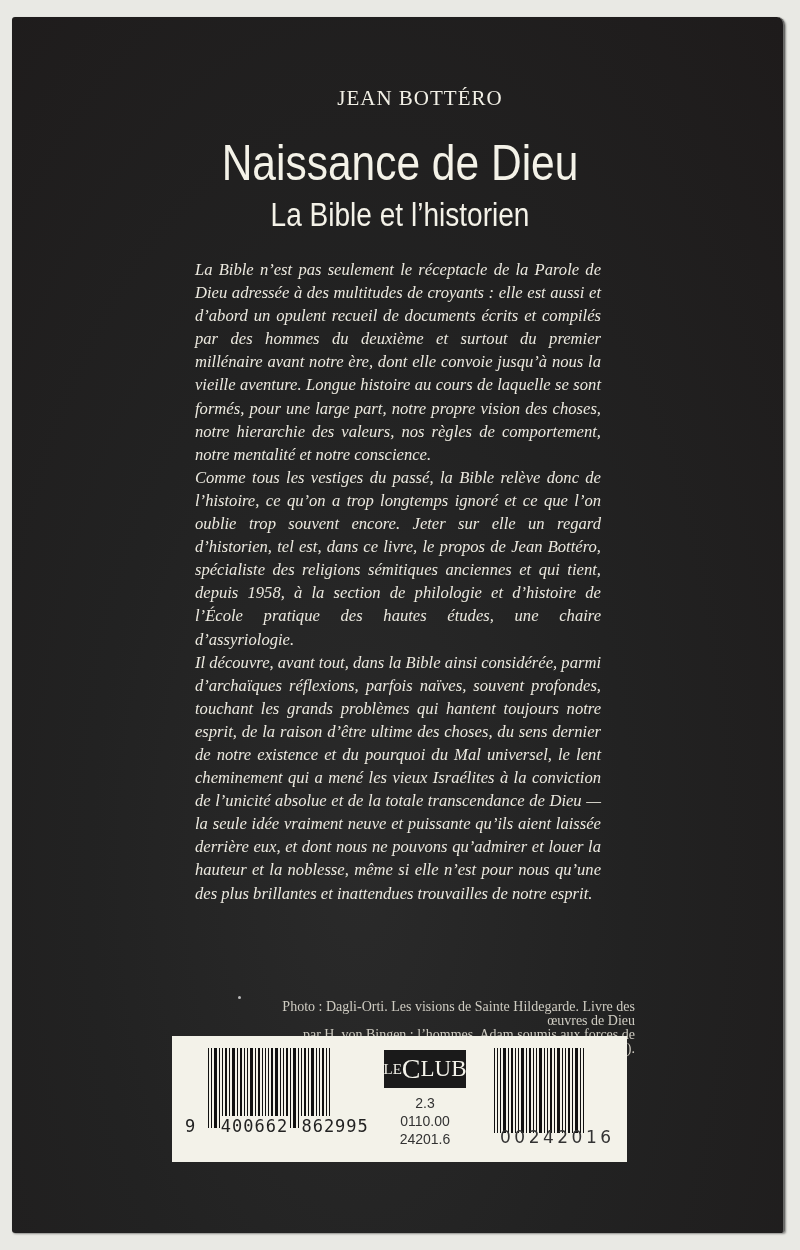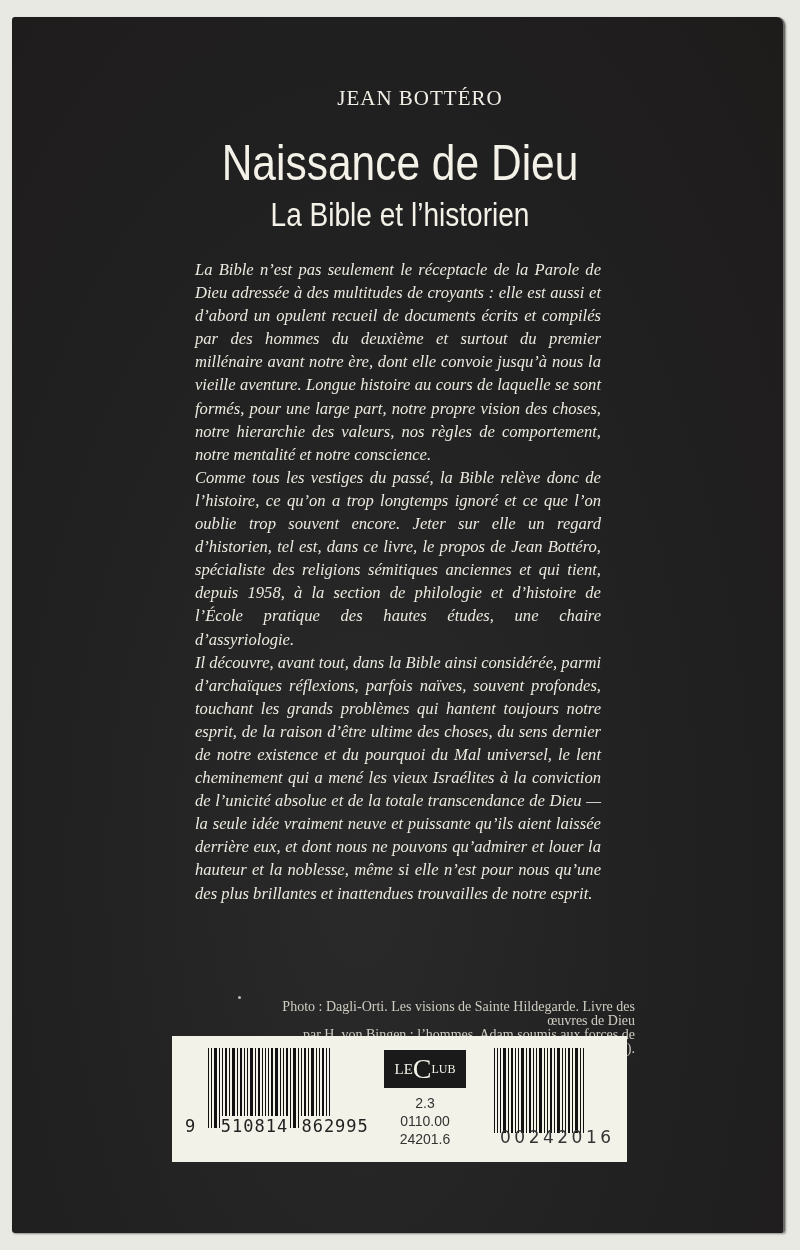--- a/index.html
+++ b/index.html
@@ -61,21 +61,21 @@
     position:absolute; left:328px; top:91px; font-family:"DejaVu Sans", sans-serif;
     font-size:17px; color:#333; letter-spacing:3.5px;
   }
   .logo {
     position:absolute; left:212px; top:14px; width:82px; height:38px;
     background:#1a1a1a; color:#f3f2e9; display:flex; align-items:center; justify-content:center;
     font-family:"Liberation Serif", serif;
   }
   .logo .le { font-size:15px; }
   .logo .c { font-size:28px; }
-  .logo .lub { font-size:12px; }
+  .logo .lub { font-size:23px; }
   .codes {
     position:absolute; left:212px; top:58px; width:82px; text-align:center;
     font-family:"Liberation Sans", sans-serif; font-size:14px; line-height:18px; color:#333;
   }
 </style>
 </head>
 <body>
 
 <div class="book"></div>
 
@@ -127,21 +127,21 @@
       <i style="width: 2px; height: 80px;"></i>
       <i style="width: 1px; height: 80px;"></i>
       <i style="width: 3px; height: 80px;"></i>
       <i style="width: 1px; height: 80px;"></i>
       <i style="width: 1px; height: 80px;"></i>
       <i style="width: 2px; height: 80px;"></i>
       <i style="width: 1px; height: 80px;"></i>
       <i style="width: 1px; height: 80px;"></i>
     </div>
   <div class="isbn-text">
-    <span>9</span>&nbsp;&nbsp;<span>510814</span>&nbsp;<span>862995</span>
+    <span>9</span>&nbsp;&nbsp;<span>400662</span>&nbsp;<span>862995</span>
   </div>
 
   <div class="logo">
     <span class="le">LE</span>
       <span class="c">C</span>
       <span class="lub">LUB</span>
   </div>
   <div class="codes">
     <div>2.3</div>
     <div>0110.00</div>

